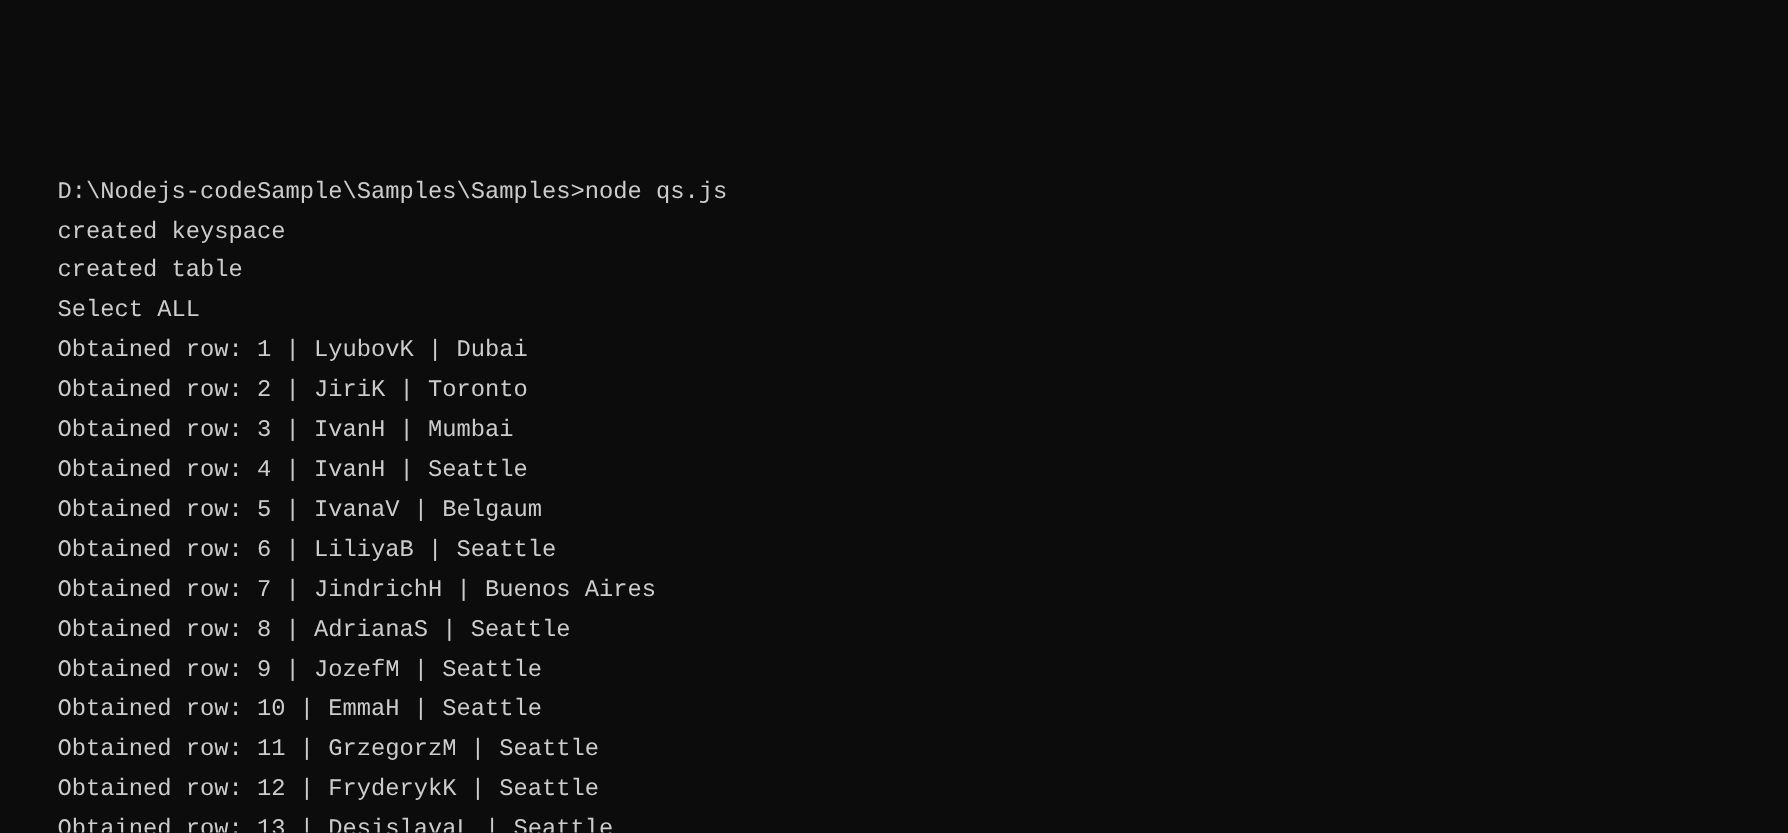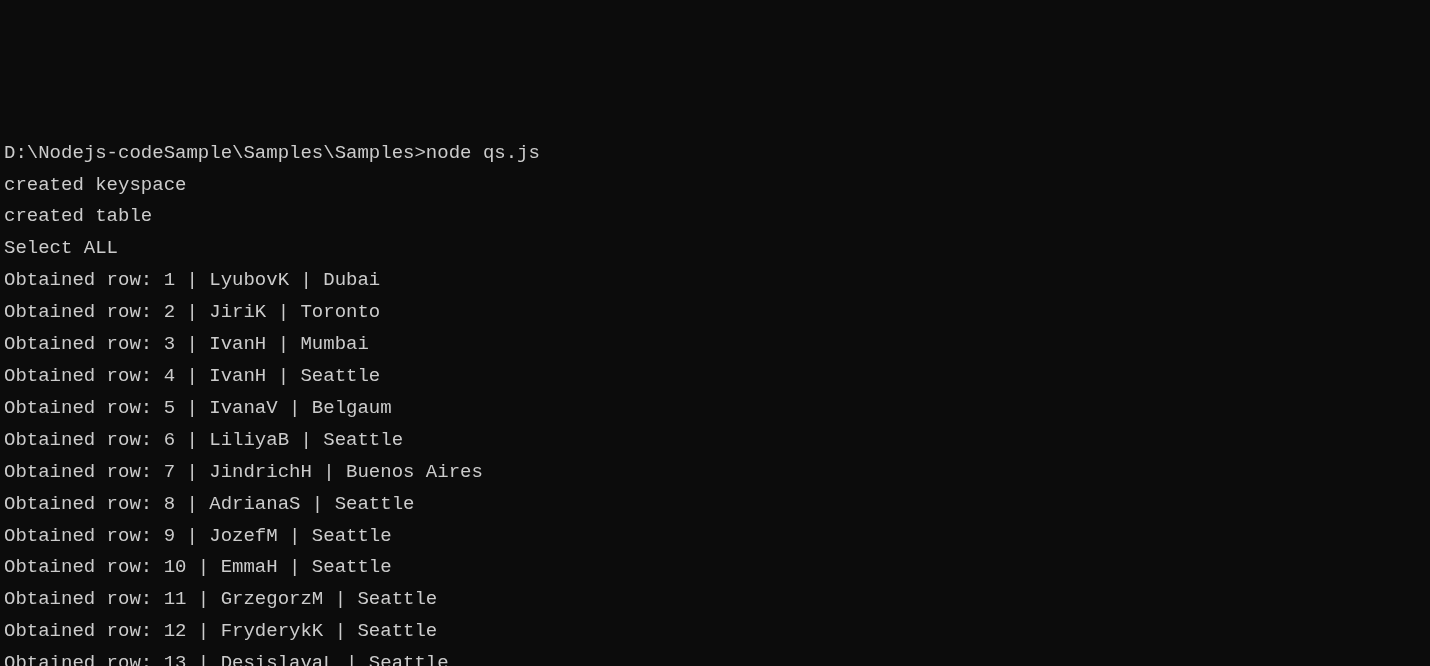--- a/index.html
+++ b/index.html
@@ -14,20 +14,21 @@
       font-size: 19px;
       line-height: 1.68;
       padding: 10px 0 10px 4px;
       width: 1430px;
       height: 666px;
       overflow: hidden;
       white-space: pre;
     }
     .terminal-line {
       display: block;
+      margin-left: 42px;
     }
   </style>
 </head>
 <body>
 
 
 
 <div id="terminal"><span class="terminal-line">D:\Nodejs-codeSample\Samples\Samples&gt;node qs.js</span><span class="terminal-line">created keyspace</span><span class="terminal-line">created table</span><span class="terminal-line">Select ALL</span><span class="terminal-line">Obtained row: 1 | LyubovK | Dubai</span><span class="terminal-line">Obtained row: 2 | JiriK | Toronto</span><span class="terminal-line">Obtained row: 3 | IvanH | Mumbai</span><span class="terminal-line">Obtained row: 4 | IvanH | Seattle</span><span class="terminal-line">Obtained row: 5 | IvanaV | Belgaum</span><span class="terminal-line">Obtained row: 6 | LiliyaB | Seattle</span><span class="terminal-line">Obtained row: 7 | JindrichH | Buenos Aires</span><span class="terminal-line">Obtained row: 8 | AdrianaS | Seattle</span><span class="terminal-line">Obtained row: 9 | JozefM | Seattle</span><span class="terminal-line">Obtained row: 10 | EmmaH | Seattle</span><span class="terminal-line">Obtained row: 11 | GrzegorzM | Seattle</span><span class="terminal-line">Obtained row: 12 | FryderykK | Seattle</span><span class="terminal-line">Obtained row: 13 | DesislavaL | Seattle</span></div>
 
 

